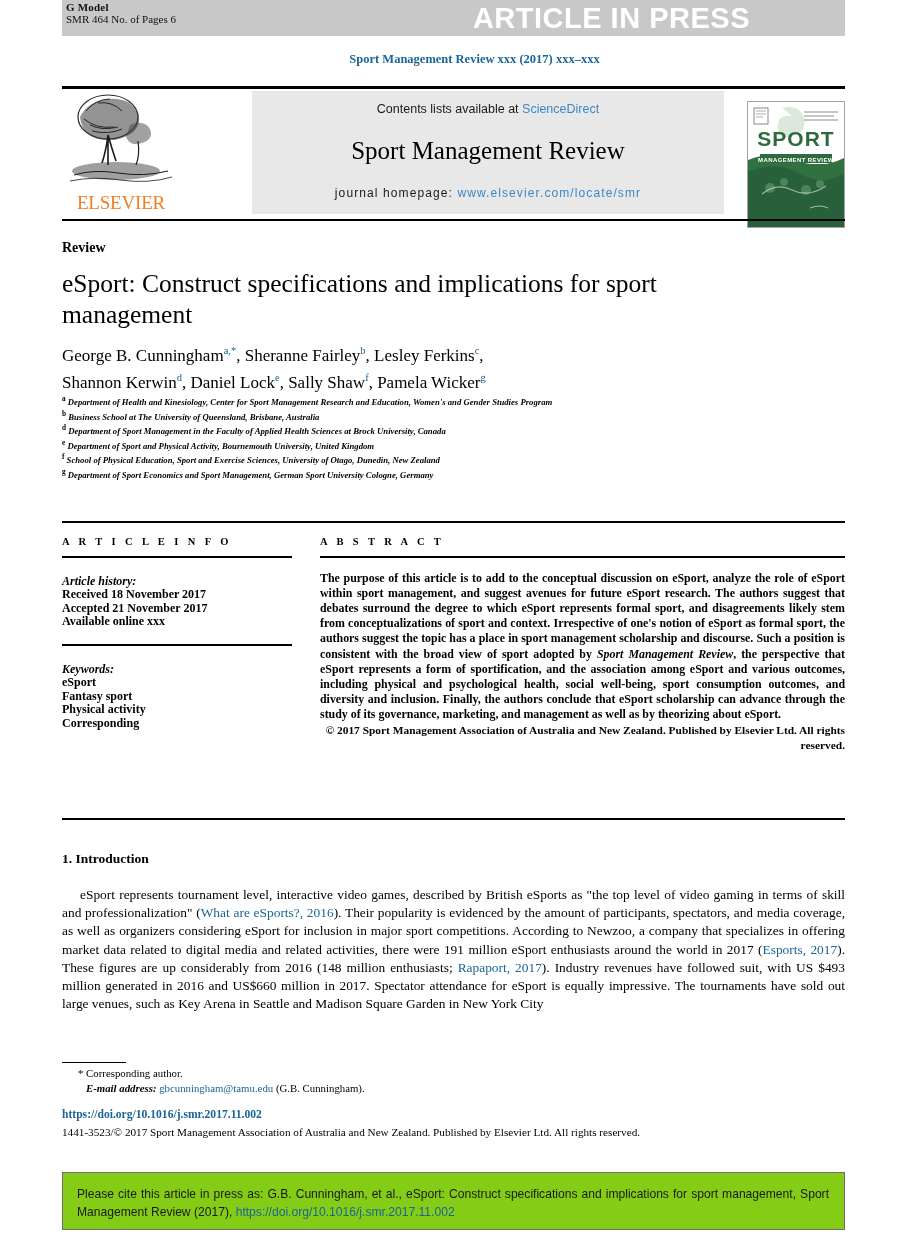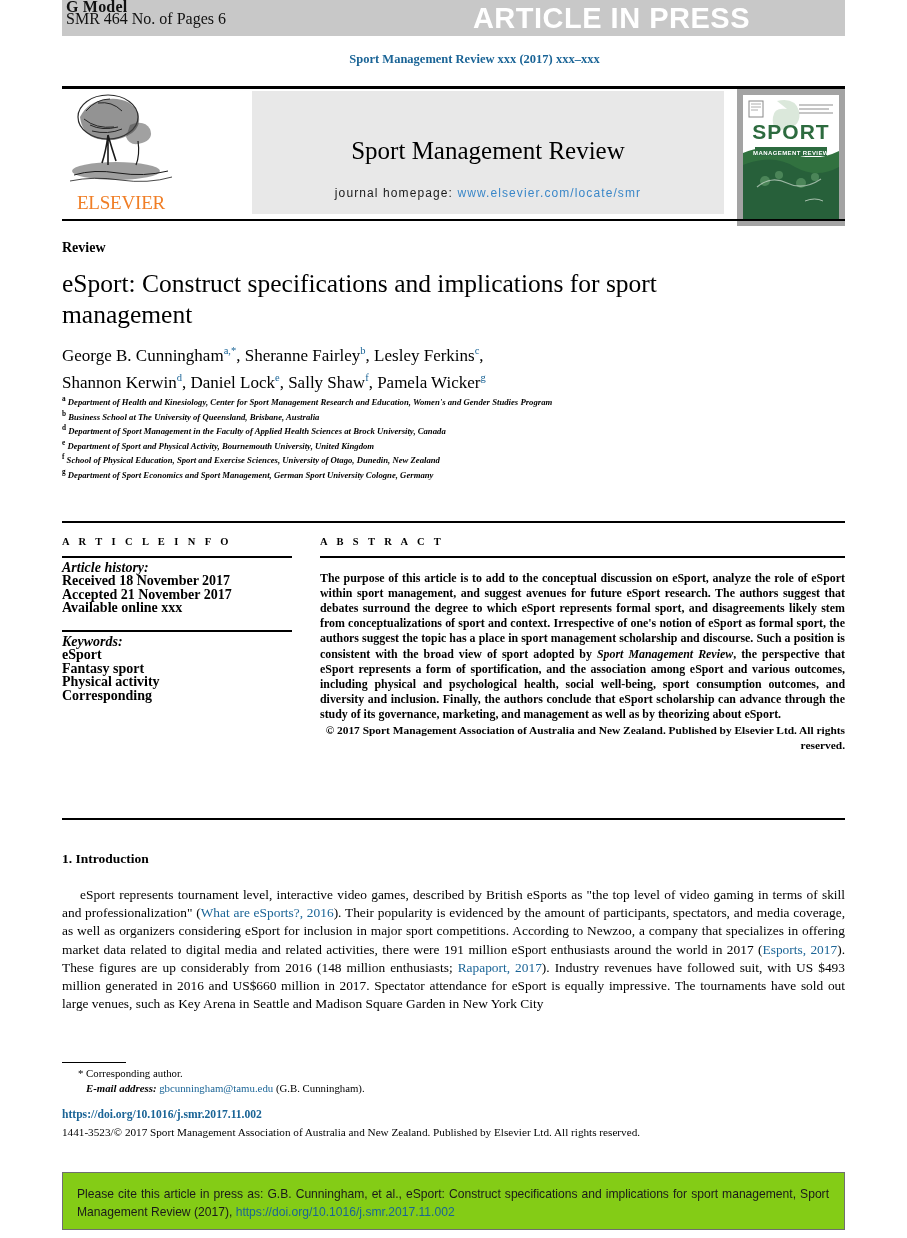--- a/index.html
+++ b/index.html
@@ -27,21 +27,21 @@
     position: absolute;
     left: 62px; top: 0;
     width: 783px;
     height: 36px;
     background: #c8c8c8;
   }
   .gmodel {
     position: absolute;
     left: 66px; top: 1px;
     font-family: "Liberation Serif", serif;
-    font-size: 16px;
+    font-size: 11px;
     line-height: 12px;
     color: #111;
     z-index: 3;
   }
   .gmodel .l1 { font-weight: bold; letter-spacing: .2px;}
   .gmodel .l2 { font-weight: normal; }
   .aip {
     position: absolute;
     left: 330px; top: 2px;
     width: 420px;
@@ -128,24 +128,24 @@
     left: 0; top: 95px;
     width: 472px;
     font-family: "Liberation Sans", sans-serif;
     font-size: 12px;
     letter-spacing: 1.1px;
     color: #1a1a1a;
   }
   .mast-home .url { color: #3a87c8; }
   .cover {
     position: absolute;
-    right: 0; top: 0;
+    right: 0; top: 12px;
     width: 96px;
     height: 125px;
-    border: 6px solid #a3a3a3;
+    border: 1px solid #a3a3a3;
     background: #4d7c0f;
     overflow: hidden;
   }
   .rule-bottom {
     position: absolute;
     left: 62px; top: 219px;
     width: 783px;
     height: 2px;
     background: #000;
   }
@@ -213,25 +213,25 @@
     font-family: "Liberation Serif", serif;
     font-size: 10.5px;
     font-weight: bold;
     letter-spacing: 3.4px;
     color: #000;
   }
   .thinrule { height: 1.6px; background: #000; }
   .info-rule1 { margin-top: 9px; }
   .info-block {
     font-family: "Liberation Serif", serif;
-    font-size: 14px;
+    font-size: 12px;
     line-height: 13.6px;
     font-weight: bold;
     color: #000;
-    margin-top: 3px;
+    margin-top: 17px;
   }
   .info-block .lbl { font-style: italic; }
   .info-rule2 { margin-top: 15px; }
   .abs-rule { margin-top: 9px; }
   .abs-text {
     font-family: "Liberation Serif", serif;
     font-size: 11.9px;
     line-height: 15.2px;
     font-weight: bold;
     text-align: justify;
@@ -363,20 +363,23 @@
           <path d="M70 50 q2 14 -2 24" stroke="#1a1a1a" stroke-width="1.2" fill="none"></path>
           <ellipse cx="48" cy="80" rx="44" ry="9" fill="#2a2a2a" opacity="0.45"></ellipse>
           <path d="M6 84 q20 -6 44 -2 q26 4 50 -2" stroke="#1a1a1a" stroke-width="1" fill="none"></path>
           <path d="M2 90 q24 -5 50 -1 q28 4 52 -3" stroke="#1a1a1a" stroke-width="0.8" fill="none"></path>
         </g>
       </svg>
       <div class="els-word">ELSEVIER</div>
     </div>
 
     <div class="mast-grey">
+      <div class="mast-contents">
+        <span>Contents lists available at </span><span class="sd">ScienceDirect</span>
+      </div>
       <div class="mast-title">Sport Management Review</div>
       <div class="mast-home">
         <span>journal homepage: </span><span class="url">www.elsevier.com/locate/smr</span>
       </div>
     </div>
 
     <div class="cover">
       <svg viewBox="0 0 96 125" width="96" height="125">
         <rect x="0" y="0" width="96" height="125" fill="#ffffff"></rect>
         <rect x="0" y="62" width="96" height="63" fill="#2d6b3f"></rect>

